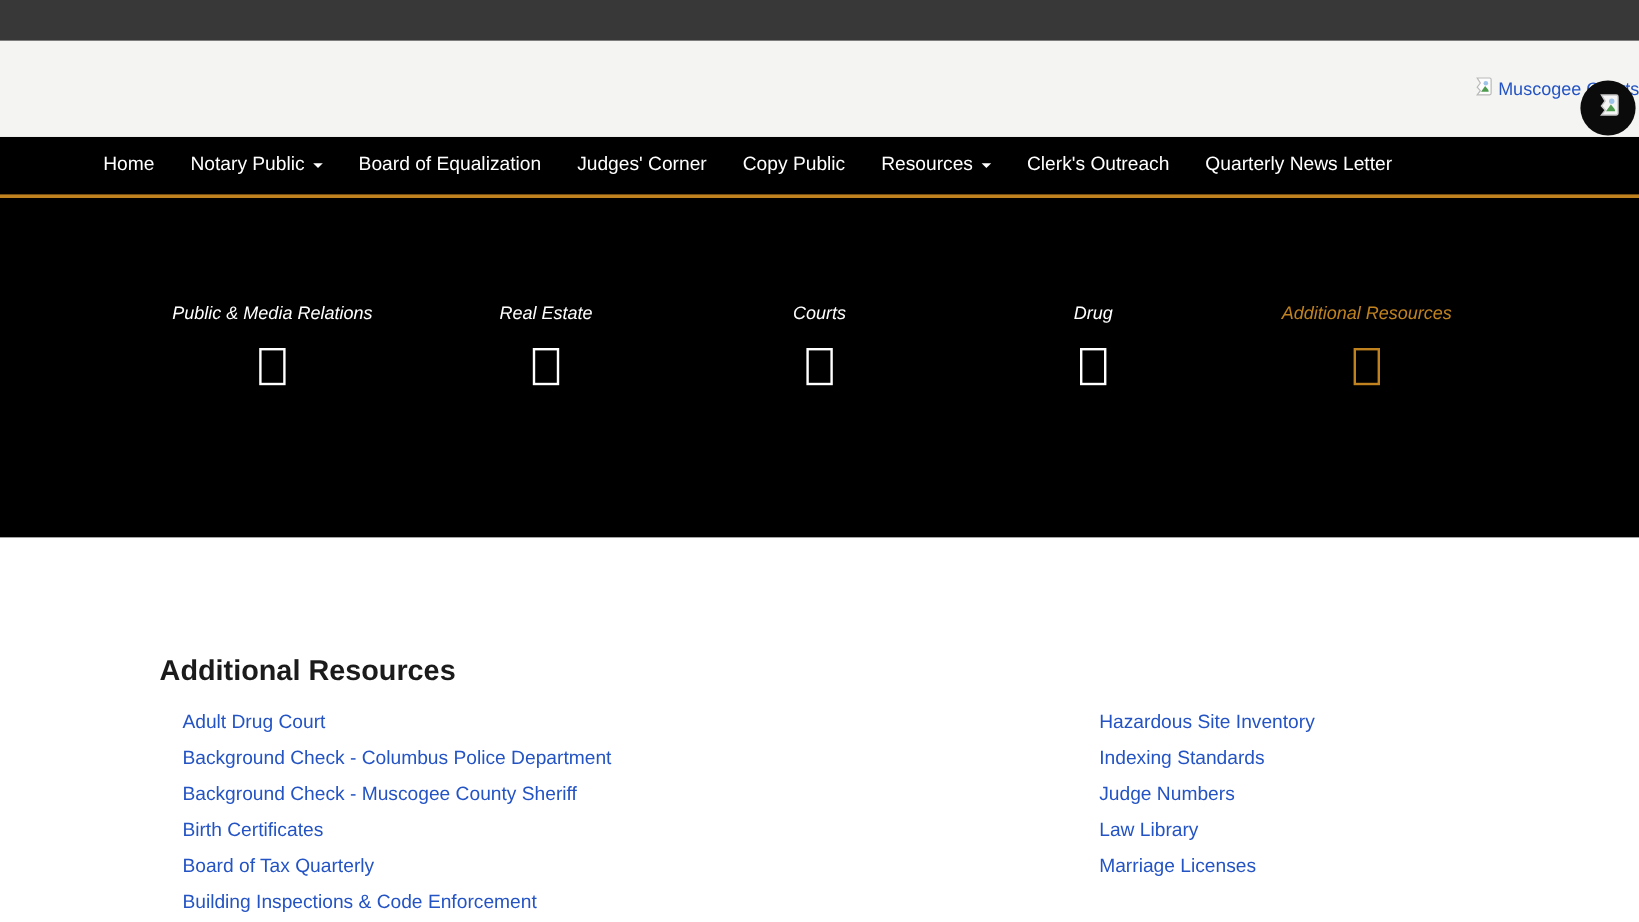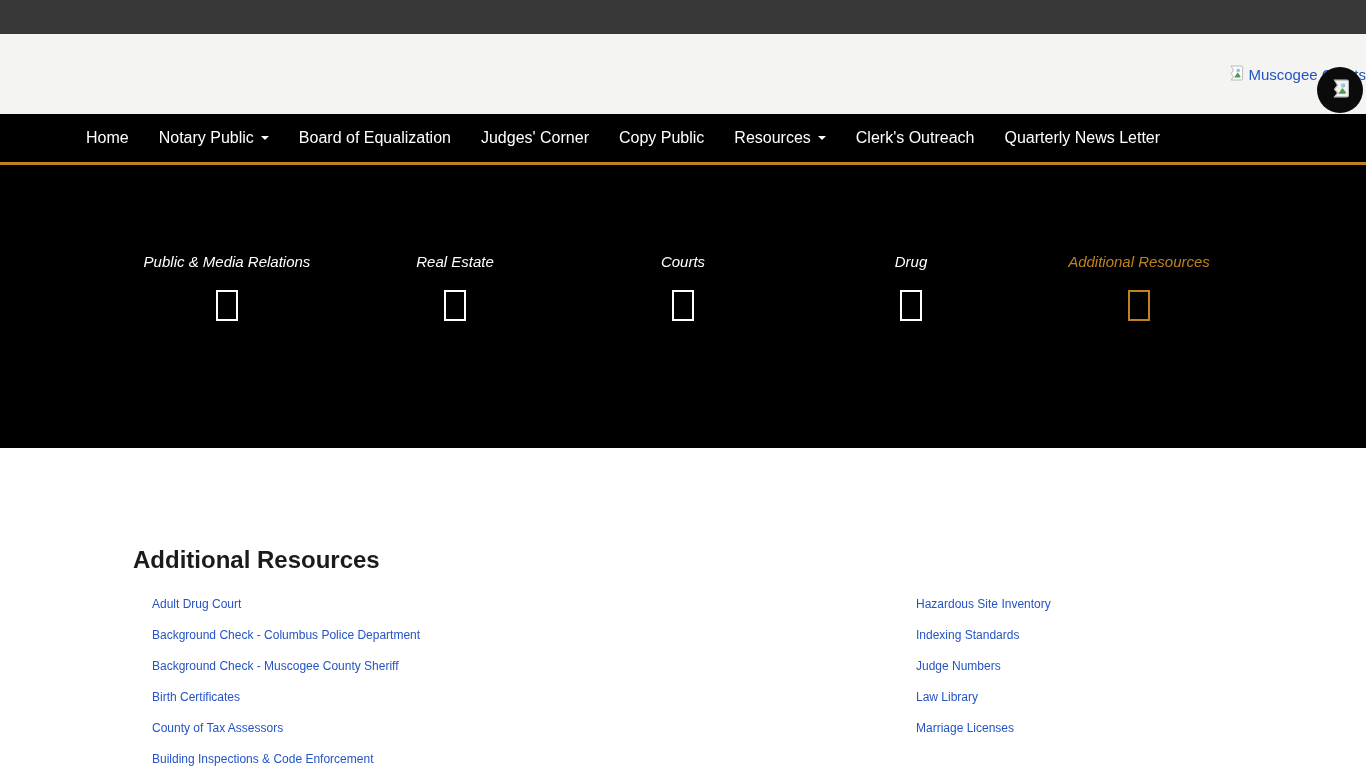--- a/index.html
+++ b/index.html
@@ -124,21 +124,21 @@
     line-height: 24px;
     font-weight: bold;
     color: #1b1b1b;
   }
   .links-row { display: flex; }
   .links-col { margin: 0; padding: 0 0 0 24px; list-style: none; }
   .links-col.left { width: 764px; }
   .links-col li { line-height: 30px; }
   .resource-link {
     color: var(--link-blue);
-    font-size: 12px;
+    font-size: 16px;
     text-decoration: none;
     cursor: pointer;
   }
 
   .broken-img { flex: 0 0 auto; }
 </style>
 </head>
 <body>
 
 <div class="topbar"></div>
@@ -222,21 +222,21 @@
 
 <div class="main">
   <div class="main-inner">
     <h3 class="section-heading">Additional Resources</h3>
     <div class="links-row">
       <ul class="links-col left">
         <li><a class="resource-link">Adult Drug Court</a></li>
         <li><a class="resource-link">Background Check - Columbus Police Department</a></li>
         <li><a class="resource-link">Background Check - Muscogee County Sheriff</a></li>
         <li><a class="resource-link">Birth Certificates</a></li>
-        <li><a class="resource-link">County of Tax Assessors</a></li>
+        <li><a class="resource-link">Board of Tax Quarterly</a></li>
         <li><a class="resource-link">Building Inspections &amp; Code Enforcement</a></li>
       </ul>
       <ul class="links-col">
         <li><a class="resource-link">Hazardous Site Inventory</a></li>
         <li><a class="resource-link">Indexing Standards</a></li>
         <li><a class="resource-link">Judge Numbers</a></li>
         <li><a class="resource-link">Law Library</a></li>
         <li><a class="resource-link">Marriage Licenses</a></li>
       </ul>
     </div>

